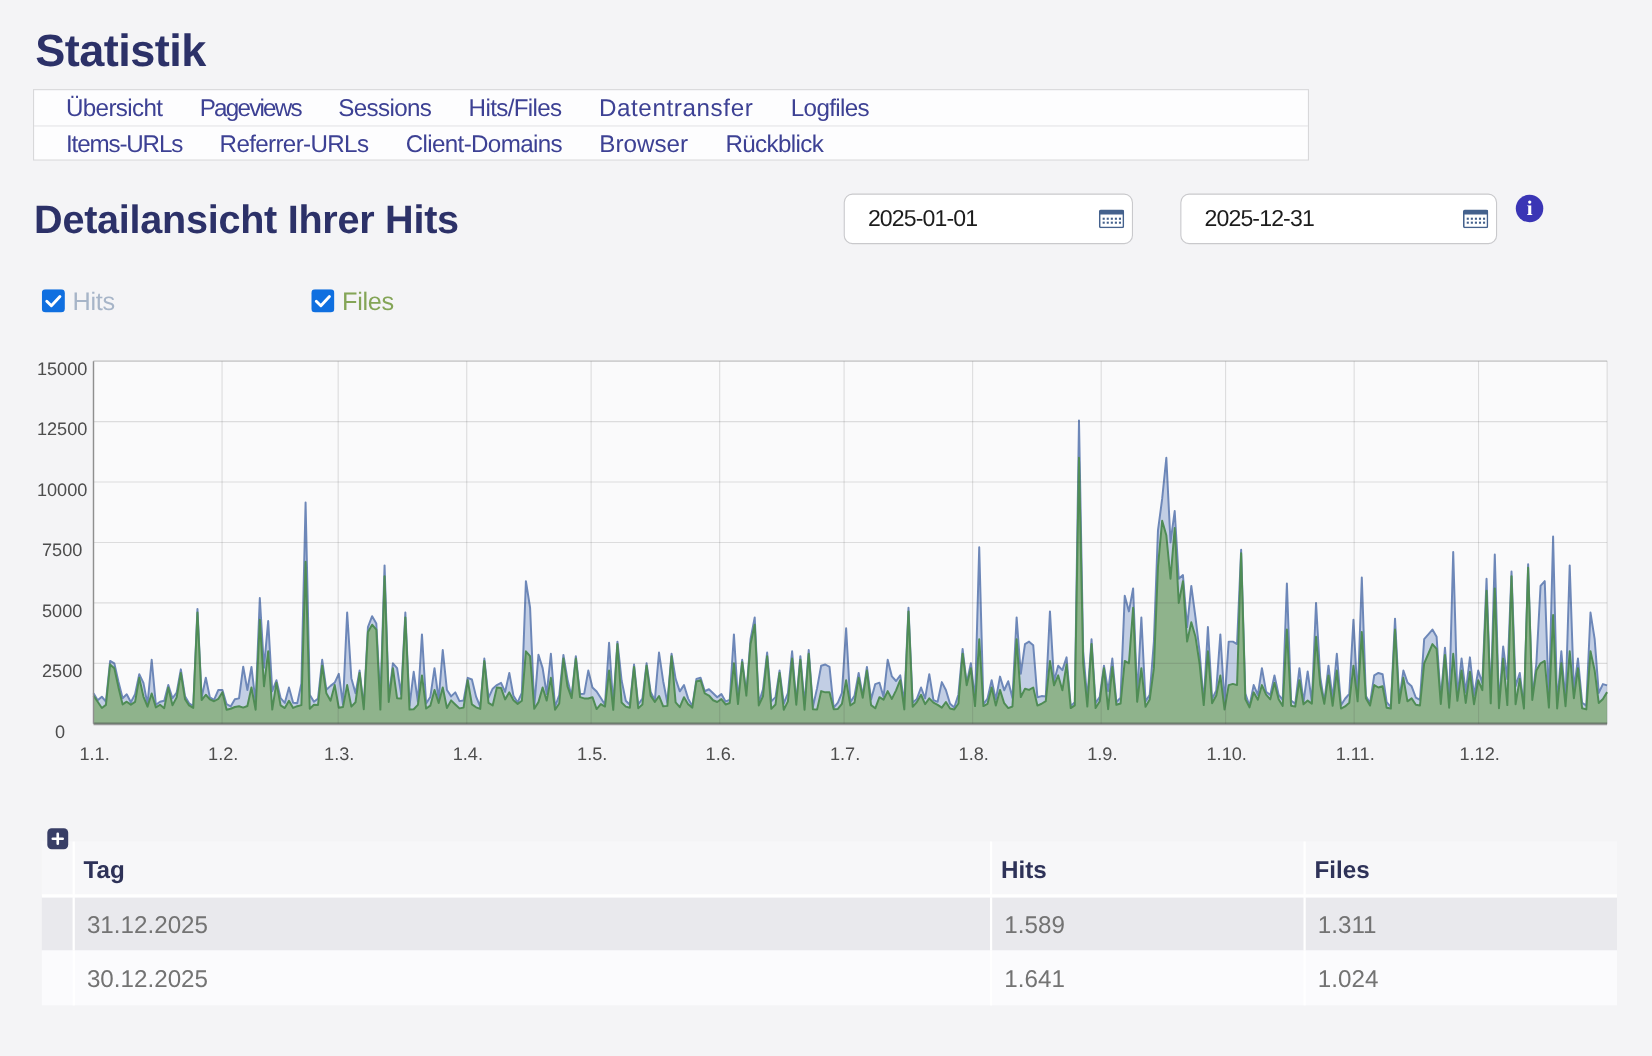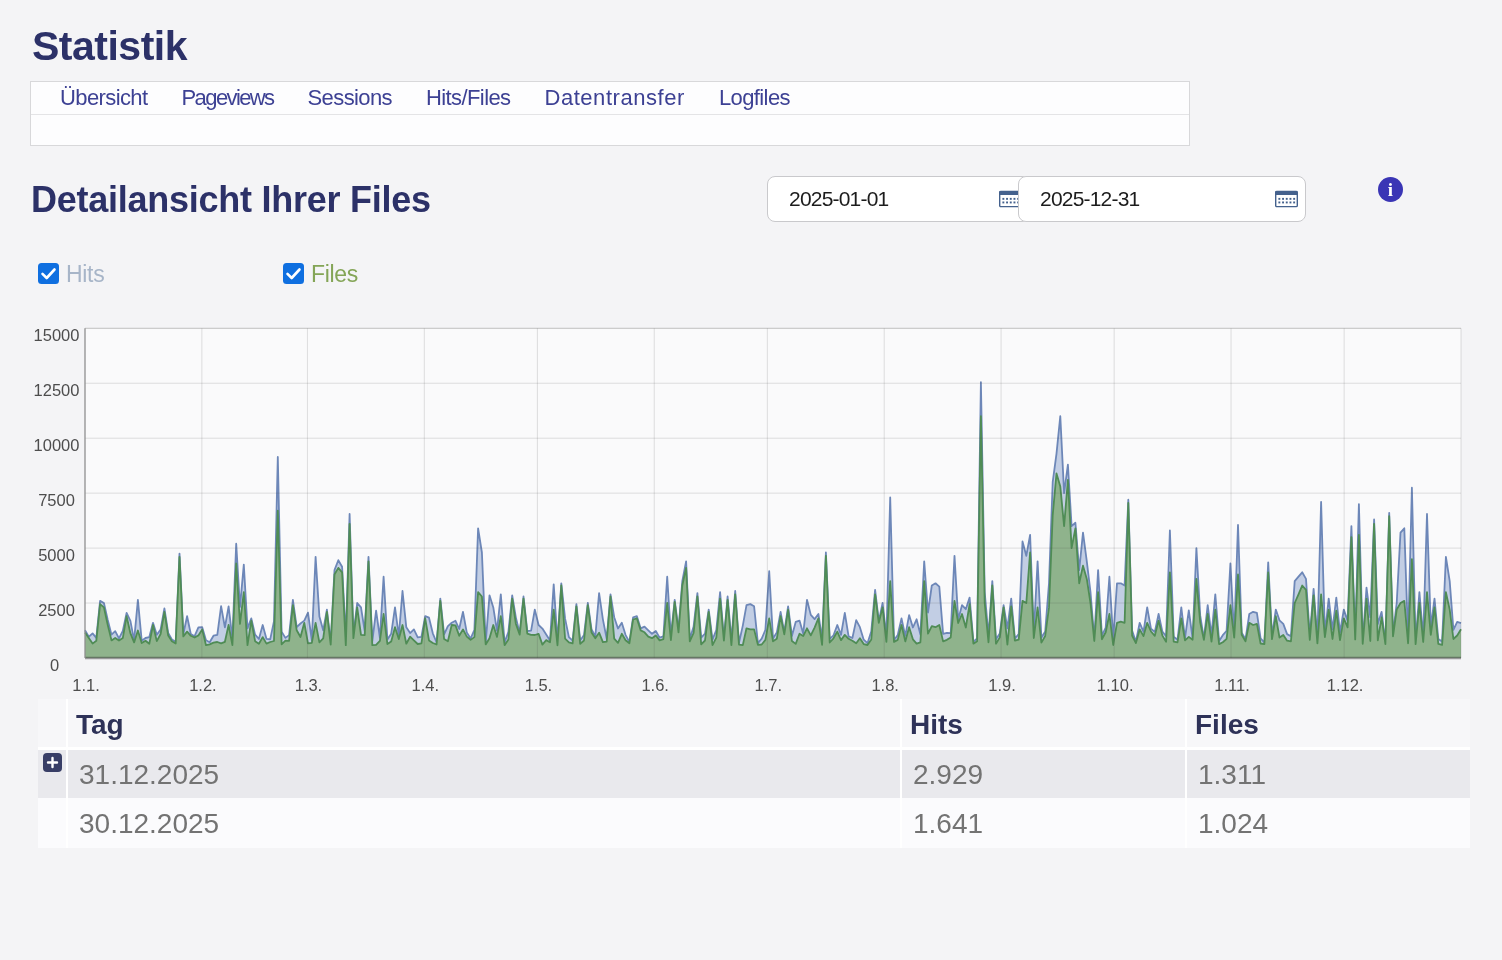--- a/index.html
+++ b/index.html
@@ -13,31 +13,31 @@
   .nav .row1 { top:0; }
   .nav .sep { position:absolute; left:0; right:0; top:32px; height:1px; background:#e4e4e6; }
   .nav .row2 { top:33px; }
   .nav a { color:#3d4194; font-size:22px; text-decoration:none; padding:0 17px; letter-spacing:-0.6px; white-space:nowrap; }
   a.seo { letter-spacing:-0.43px; } a.pv { letter-spacing:-1.6px;text-align:right; } a.dt { letter-spacing:0.55px; } a.iu { letter-spacing:-1.05px; } a.br { letter-spacing:0; }
 
   .dinput { position:absolute; top:176px; height:46px; background:#ffffff; border:1px solid #c9c9cc; border-radius:8px; font-size:22px; color:#1c1c1c; }
   .dinput .txt { position:absolute; left:21px; top:50%; transform:translateY(-50%); font-size:21px; letter-spacing:-0.8px; }
   .dinput svg { position:absolute; right:7px; top:50%; transform:translateY(-50%); }
   #din1 { left:767px; width:263px; }
-  #din2 { left:1018px; width:288px;padding-left:12px; }
+  #din2 { left:1073px; width:288px;padding-left:12px; }
 
   .info { position:absolute; left:1378px; top:177px; width:25px; height:25px; border-radius:50%; background:#3a35b5; }
   .info span { position:absolute; left:0; top:0; width:25px; height:25px; text-align:center; font-family:"Liberation Serif", serif; font-weight:bold; font-size:19px; line-height:26px; color:#fff; }
 
   .chk { position:absolute; top:263px; width:21px; height:21px; }
   .chklabel { position:absolute; top:261px; font-size:23px; letter-spacing:-0.3px; }
   #chk1 { left:38px; } #lab1 { left:66px; color:#a7b5c8; }
   #chk2 { left:283px; } #lab2 { left:311px; color:#84a557; }
 
-  table.stat { position:absolute; left:38px; top:699px; width:1432px; border-collapse:collapse; table-layout:fixed; font-size:28px; }
+  table.stat { position:absolute; left:38px; top:765px; width:1432px; border-collapse:collapse; table-layout:fixed; font-size:22px; }
   table.stat col.c0 { width:29px; }
   table.stat col.c1 { width:834px; }
   table.stat col.c2 { width:285px; }
   table.stat col.c3 { width:284px; }
   table.stat th { height:49px; background:#f7f7f9; color:#2e3258; font-weight:bold; text-align:left; padding:5px 0 0 8px; border-left:2px solid #fff; }
   table.stat th.first { border-left:none; padding:0; }
   table.stat td { height:50px; padding:2px 0 0 11px; color:#737373; border-left:2px solid #fff; }
   table.stat td.first { border-left:none; padding:0; }
   table.stat tr.g td { background:#e9e9ed; }
   table.stat tr.w td { background:#fbfbfd; }
@@ -51,23 +51,30 @@
   <div class="nav">
     <div class="row row1">
       <a>Übersicht</a>
       <a class="pv">Pageviews</a>
       <a>Sessions</a>
       <a>Hits/Files</a>
       <a class="dt">Datentransfer</a>
       <a>Logfiles</a>
     </div>
     <div class="sep"></div>
-  </div>
-
-  <h2>Detailansicht Ihrer Files</h2>
+    <div class="row row2">
+      <a class="iu">Items-URLs</a>
+      <a>Referrer-URLs</a>
+      <a>Client-Domains</a>
+      <a class="br">Browser</a>
+      <a>Rückblick</a>
+    </div>
+  </div>
+
+  <h2>Detailansicht Ihrer Hits</h2>
 
   <div class="dinput" id="din1">
     <span class="txt">2025-01-01</span>
     <svg width="23" height="17" viewBox="0 0 23 17">
       <rect x="0.7" y="0.7" width="21.6" height="15.6" rx="1.2" fill="#fff" stroke="#44618d" stroke-width="1.4"></rect>
       <rect x="0.7" y="0.7" width="21.6" height="3.8" fill="#44618d"></rect>
       <g fill="#43608c">
         <rect x="3.4" y="7.4" width="1.9" height="1.9"></rect>
         <rect x="7.1" y="7.4" width="1.9" height="1.9"></rect>
         <rect x="10.8" y="7.4" width="1.9" height="1.9"></rect>
@@ -180,21 +187,21 @@
         <th class="first"></th>
         <th>Tag</th>
         <th>Hits</th>
         <th>Files</th>
       </tr>
     </thead>
     <tbody>
       <tr class="g">
         <td class="first"></td>
         <td>31.12.2025</td>
-        <td>2.929</td>
+        <td>1.589</td>
         <td>1.311</td>
       </tr>
       <tr class="w">
         <td class="first"></td>
         <td>30.12.2025</td>
         <td>1.641</td>
         <td>1.024</td>
       </tr>
     </tbody>
   </table>

